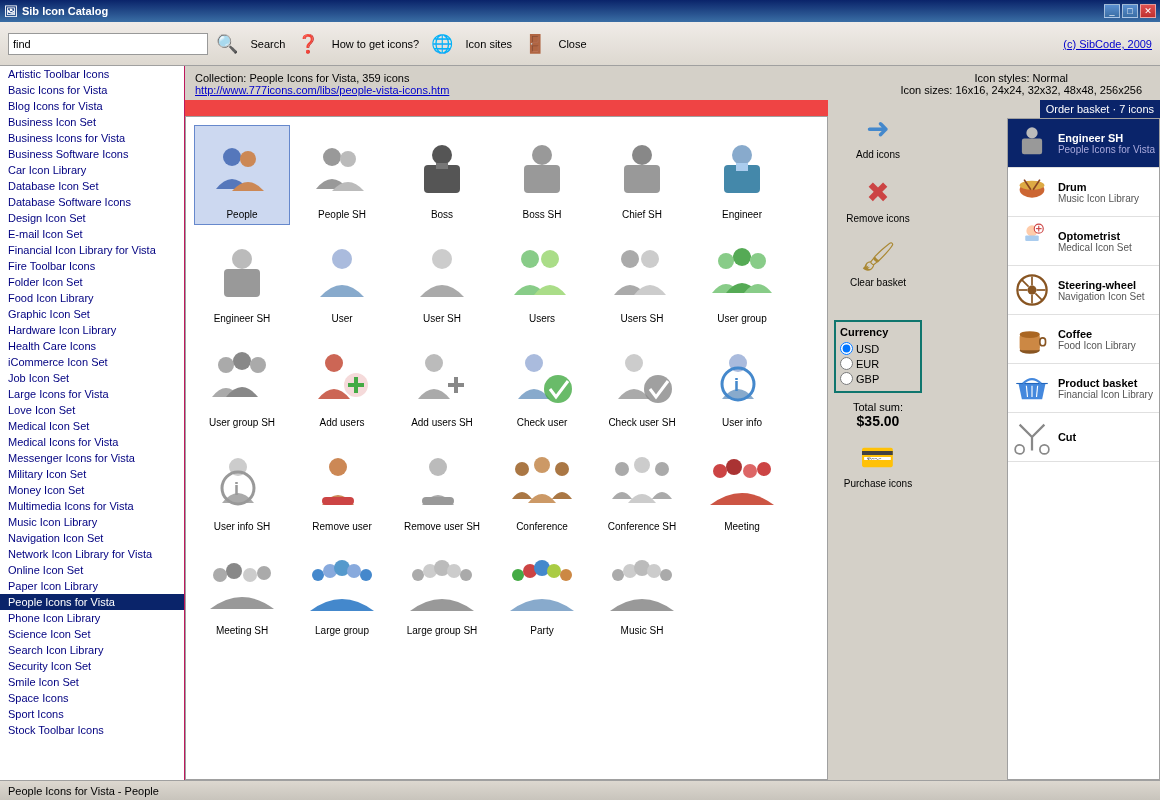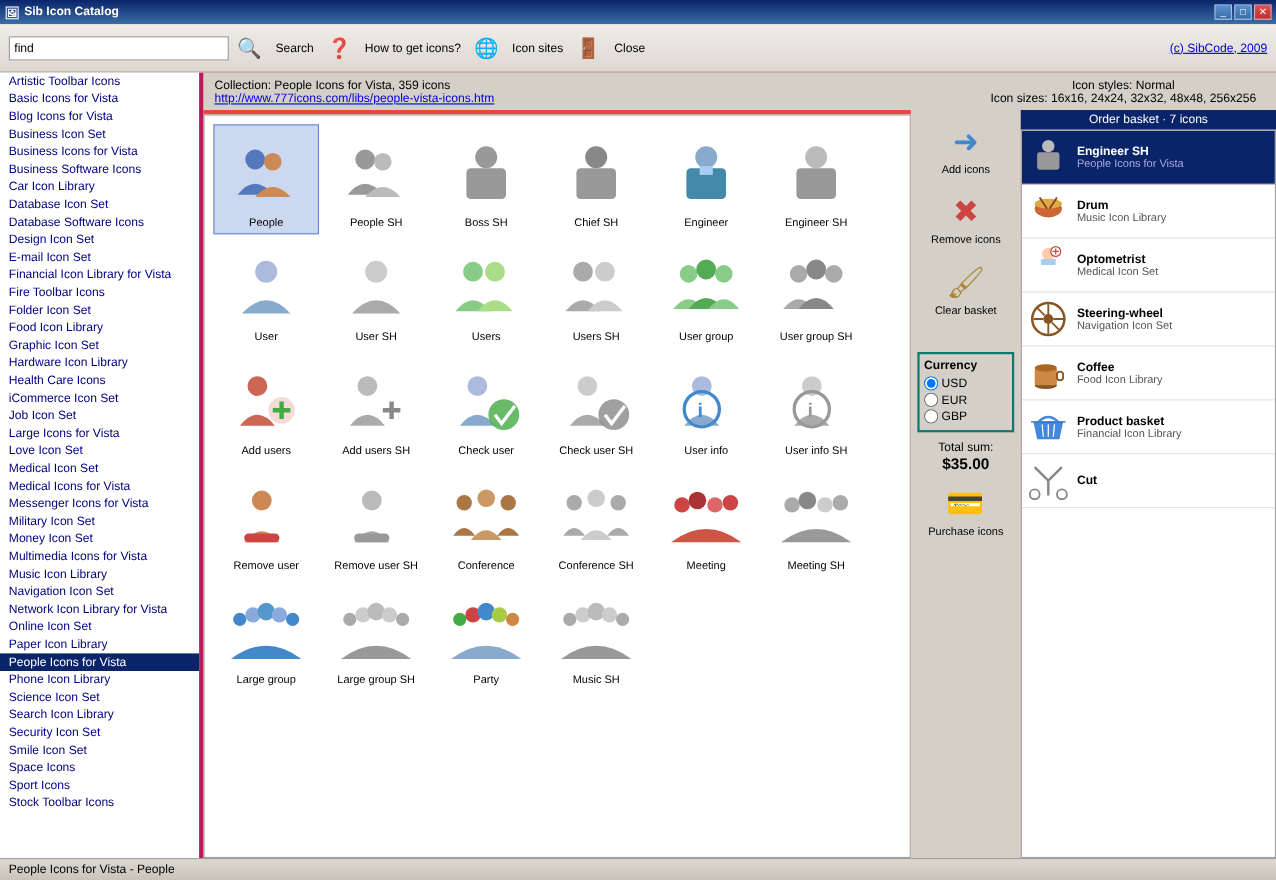--- a/index.html
+++ b/index.html
@@ -59,21 +59,21 @@
     .main-container {
       display: flex;
       height: calc(800px - 22px - 44px - 20px);
       background: #d4d0c8;
     }
 
     
     .sidebar {
       width: 185px;
       background: white;
-      border-right: 4px solid #be185d;
+      border-right: 1px solid #be185d;
       overflow: hidden;
       display: flex;
       flex-direction: column;
     }
     .sidebar-scroll {
       overflow-y: scroll;
       flex: 1;
     }
     .sidebar-item {
       padding: 2px 8px;
@@ -97,21 +97,21 @@
     
     .collection-header {
       padding: 6px 10px 4px;
       background: #d4d0c8;
     }
 
     
     .icons-panel {
       flex: 1;
       background: white;
-      margin: 4px 0 0 0;
+      margin: 16px 0 0 0;
       border: 1px solid #a0a0a0;
       overflow-y: scroll;
       display: flex;
       flex-wrap: wrap;
       align-content: flex-start;
       padding: 8px;
       gap: 4px;
     }
     .icon-item {
       width: 96px;
@@ -162,20 +162,21 @@
     
     .total-box { text-align: center; font-size: 11px; }
     .total-amount { font-size: 14px; font-weight: bold; color: #000; }
 
     
     .basket-panel {
       width: 232px;
       display: flex;
       flex-direction: column;
       background: #d4d0c8;
+      align-items: flex-end;
     }
     .basket-header {
       background: #0a246a;
       color: white;
       font-size: 11px;
       padding: 3px 6px;
       text-align: center;
     }
     .basket-scroll {
       flex: 1;
@@ -338,20 +339,30 @@
       <path d="M6 48 Q22 28 38 48" fill="#999"></path>
       <circle cx="38" cy="18" r="8" fill="#bbb"></circle>
       <path d="M22 50 Q38 32 54 50" fill="#bbb"></path>
     </svg>
             </div>
             <div class="icon-label">People SH</div>
           </div>
           <div class="icon-item">
             <div class="icon-figure">
               <svg width="64" height="64" viewBox="0 0 64 64">
+      <circle cx="32" cy="14" r="10" fill="#555"></circle>
+      <rect x="14" y="24" width="36" height="28" rx="4" fill="#555"></rect>
+      <rect x="26" y="22" width="12" height="6" fill="#777"></rect>
+    </svg>
+            </div>
+            <div class="icon-label">Boss</div>
+          </div>
+          <div class="icon-item">
+            <div class="icon-figure">
+              <svg width="64" height="64" viewBox="0 0 64 64">
       <circle cx="32" cy="14" r="10" fill="#999"></circle>
       <rect x="14" y="24" width="36" height="28" rx="4" fill="#999"></rect>
     </svg>
             </div>
             <div class="icon-label">Boss SH</div>
           </div>
           <div class="icon-item">
             <div class="icon-figure">
               <svg width="64" height="64" viewBox="0 0 64 64">
       <circle cx="32" cy="14" r="10" fill="#888"></circle>

